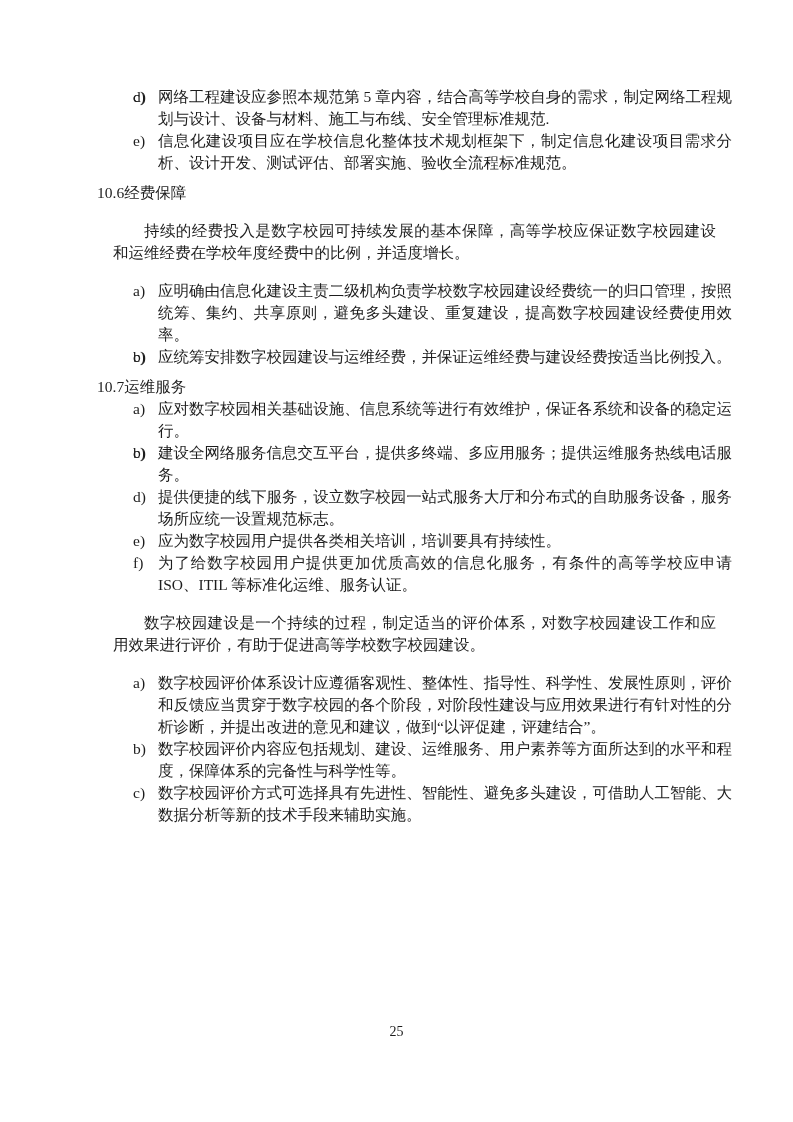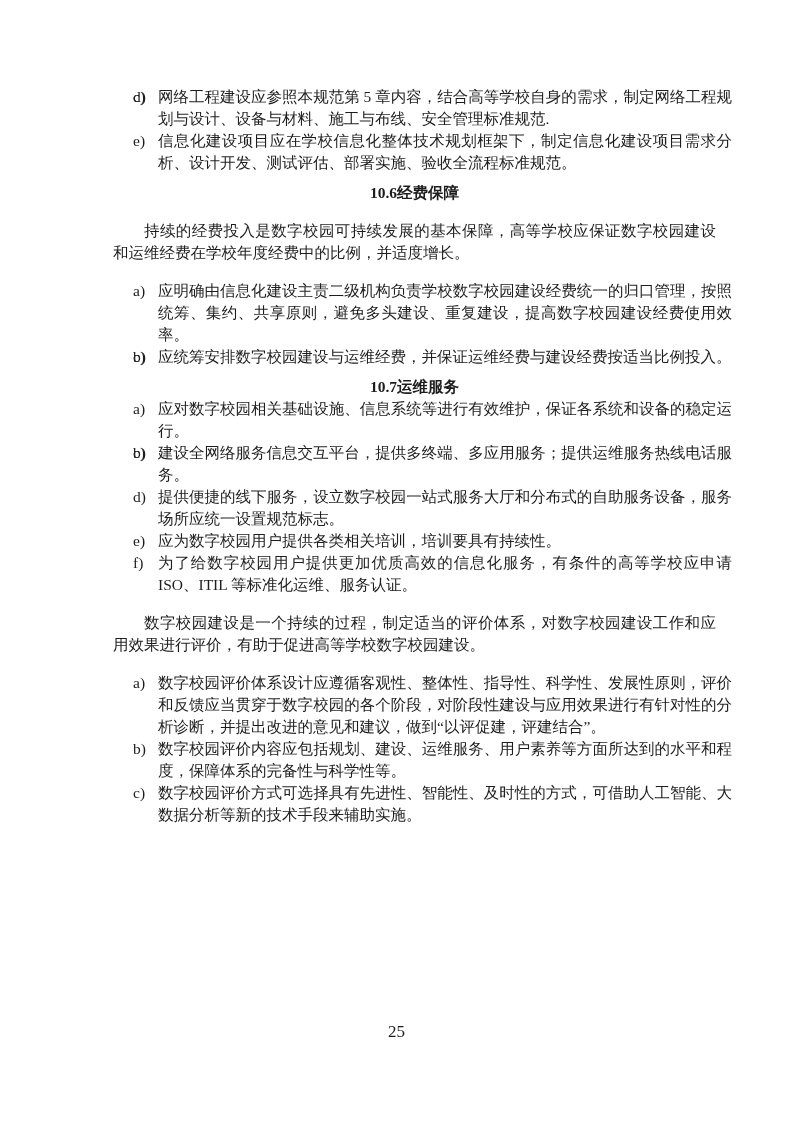--- a/index.html
+++ b/index.html
@@ -34,34 +34,34 @@
     padding-left: 61px;
   }
   .li-label {
     position: absolute;
     left: 36px;
     top: 0;
   }
   .section-heading {
     margin: 8px 0 0 0;
     font-size: 15.5px;
-    font-weight: bold;
-    text-align: center;
+    font-weight: normal;
+    text-align: left;
   }
   .intro {
     margin: 16px;
     text-indent: 31px;
   }
   .page-number {
     position: absolute;
     top: 1022px;
     left: 0;
     width: 100%;
     text-align: center;
-    font-size: 17px;
+    font-size: 14px;
     line-height: 20px;
     color: #1d1d1d;
   }
 </style>
 </head>
 <body>
 
 <div class="page">
   <div class="content">
 
@@ -132,21 +132,21 @@
         <div class="li">
           <span class="li-label">a)</span>
           <span class="li-text">数字校园评价体系设计应遵循客观性、整体性、指导性、科学性、发展性原则，评价和反馈应当贯穿于数字校园的各个阶段，对阶段性建设与应用效果进行有针对性的分析诊断，并提出改进的意见和建议，做到“以评促建，评建结合”。</span>
         </div>
         <div class="li">
           <span class="li-label">b)</span>
           <span class="li-text">数字校园评价内容应包括规划、建设、运维服务、用户素养等方面所达到的水平和程度，保障体系的完备性与科学性等。</span>
         </div>
         <div class="li">
           <span class="li-label">c)</span>
-          <span class="li-text">数字校园评价方式可选择具有先进性、智能性、及时性的方式，可借助人工智能、大数据分析等新的技术手段来辅助实施。</span>
+          <span class="li-text">数字校园评价方式可选择具有先进性、智能性、避免多头建设，可借助人工智能、大数据分析等新的技术手段来辅助实施。</span>
         </div>
       </div>
     </div>
 
   </div>
 
   <div class="page-number">25</div>
 </div>
 
 </body></html>

